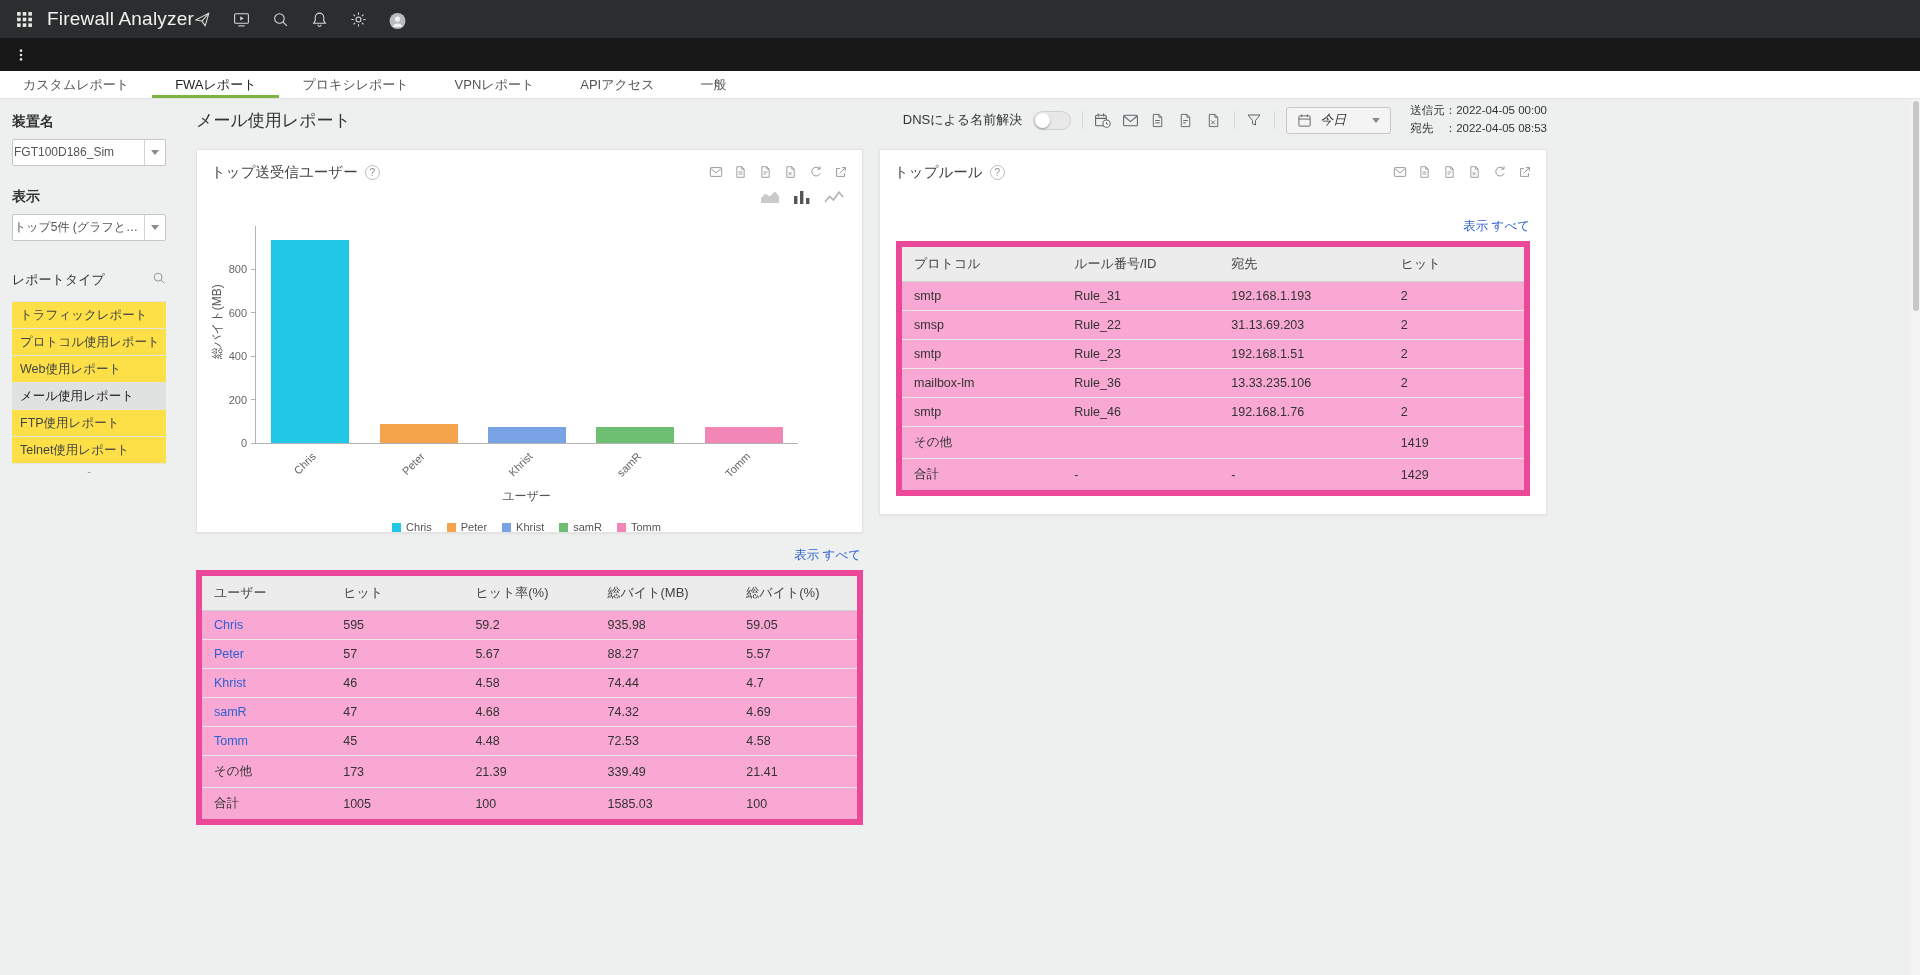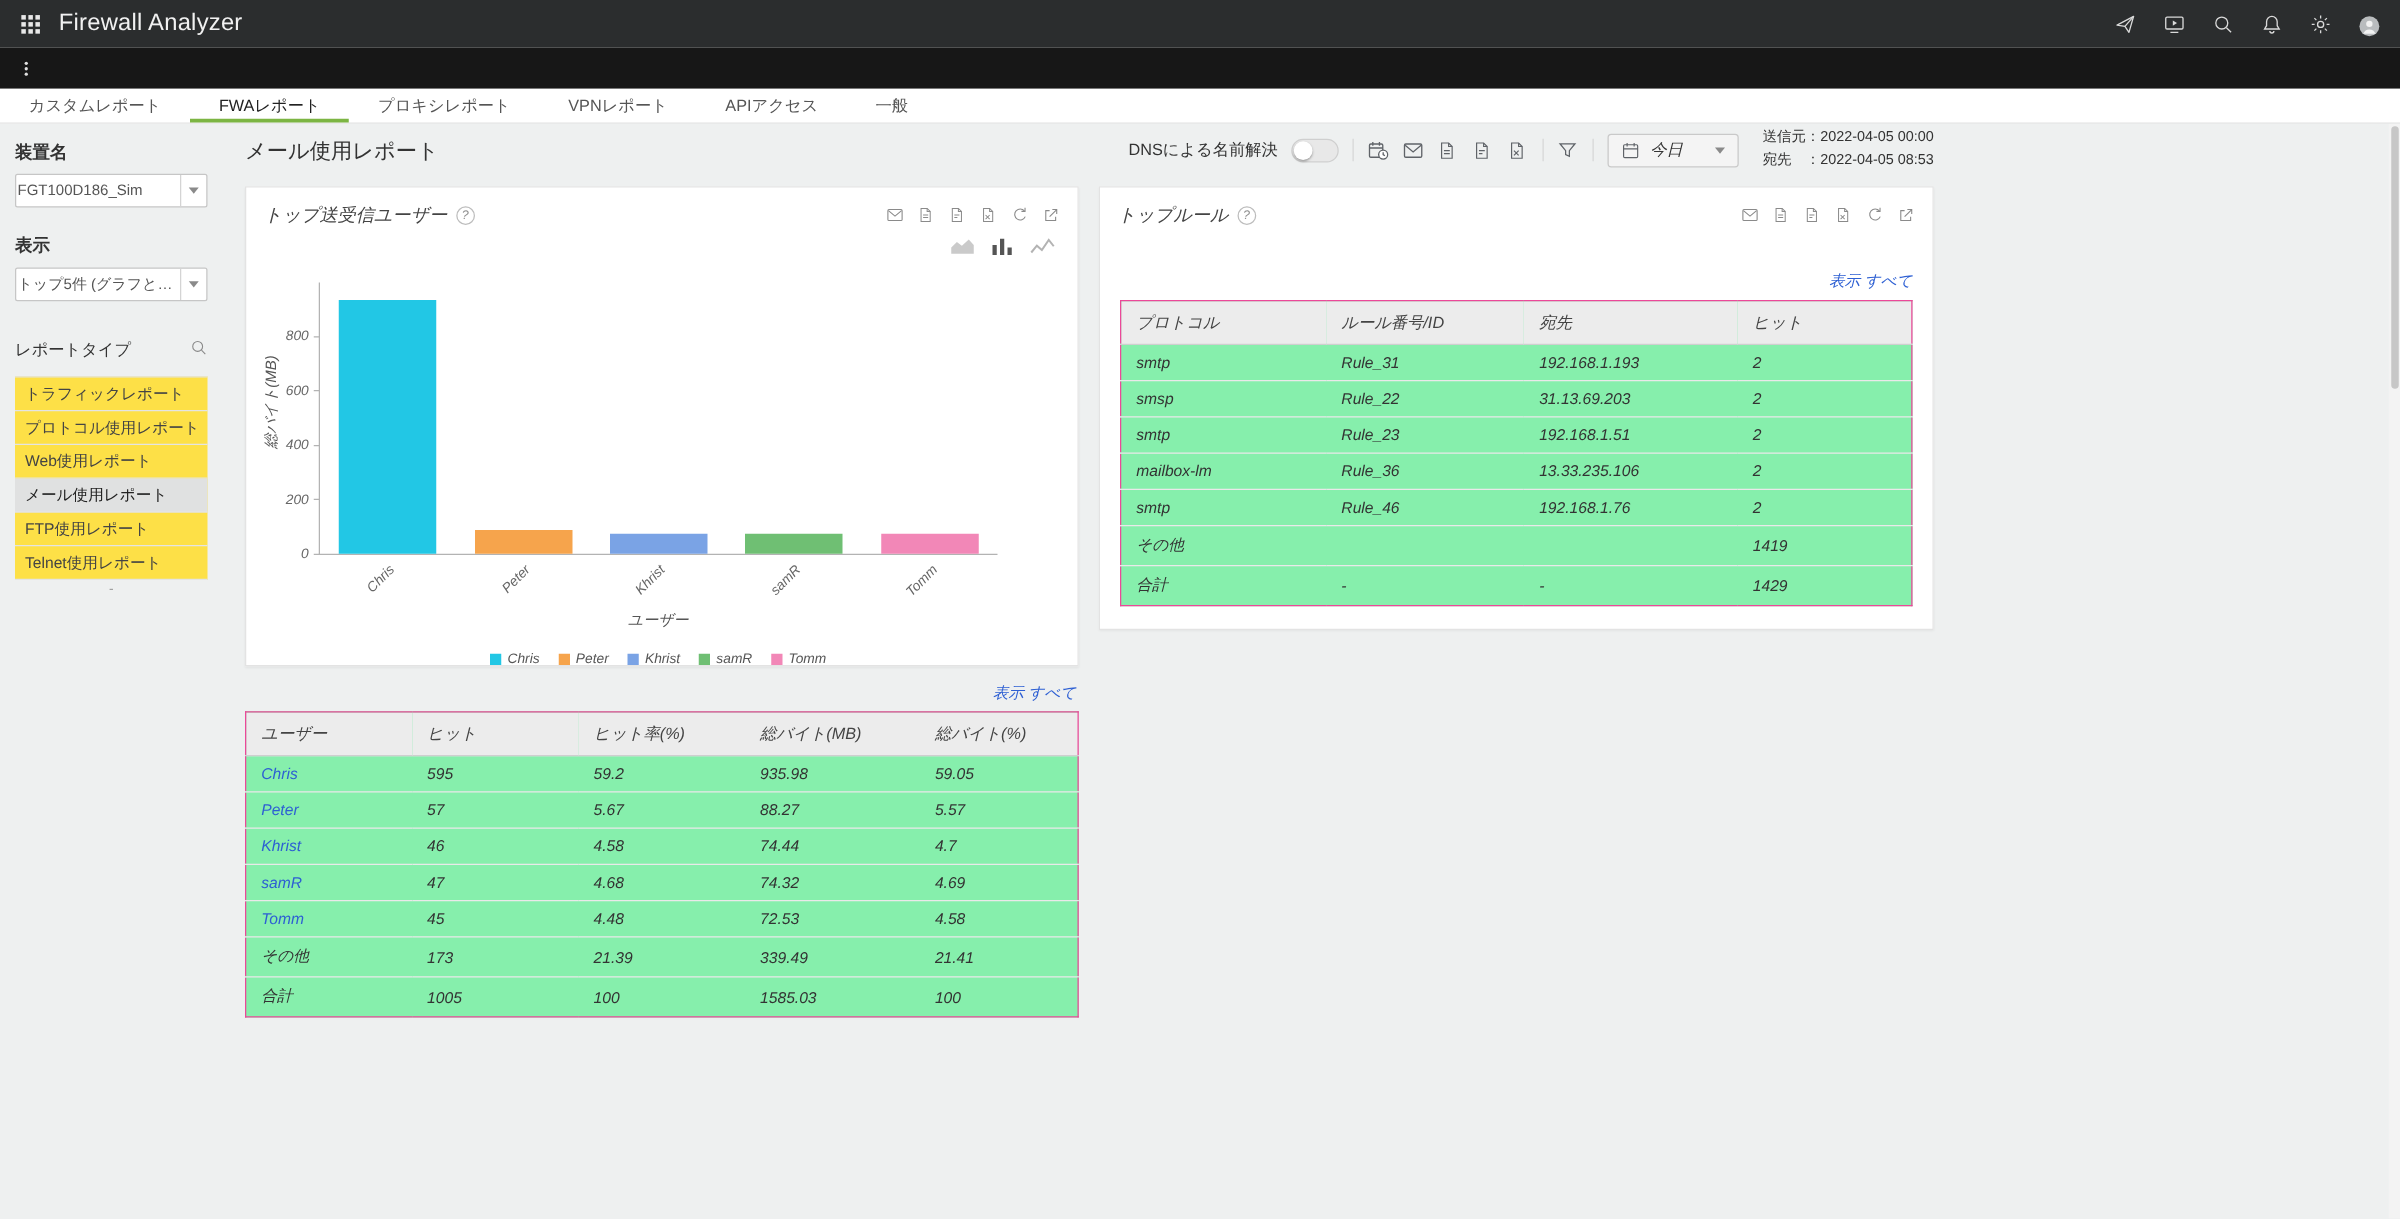--- a/index.html
+++ b/index.html
@@ -4,21 +4,21 @@
 <style>
   :root{
     --green:#7cb543; --link:#2d5fd3; --bg:#eef0f0; --card-border:#e3e3e3;
     --txt:#333; --muted:#666; --icon:#5f6368;
   }
   *{box-sizing:border-box; margin:0; padding:0;}
   html,body{width:1920px;height:975px;overflow:hidden;}
   body{font-family:"Liberation Sans","DejaVu Sans",sans-serif;background:var(--bg);color:var(--txt);}
 
   
-  .topbar{height:38px;background:#2b2d2e;display:flex;align-items:center;justify-content:space-between;padding:0 16px;}
+  .topbar{height:38px;background:#2b2d2e;display:flex;align-items:center;padding:0 16px;}
   .topbar-left{display:flex;align-items:center;gap:14px;}
   .app-title{color:#f1f1f1;font-size:19px;letter-spacing:.2px;}
   .topbar-right{display:flex;align-items:center;gap:22px;color:#d9d9d9;}
   .topbar-right .tb-icon{width:17px;height:17px;display:inline-flex;cursor:pointer;}
   .grid-icon{display:inline-flex;cursor:pointer;}
 
   
   .mainnav{height:33px;background:#171717;display:flex;align-items:stretch;justify-content:space-between;}
   .nav-items{display:flex;}
   .nav-item{color:#fff;font-size:13px;line-height:33px;padding:0 27px;cursor:pointer;white-space:nowrap;}
@@ -56,21 +56,21 @@
   .hdr-label{font-size:13px;color:#333;}
   .toggle{width:38px;height:19px;border-radius:10px;background:#e8e8e8;border:1px solid #cfcfcf;position:relative;cursor:pointer;flex:none;}
   .toggle .knob{position:absolute;left:1px;top:1px;width:15px;height:15px;border-radius:50%;background:#fff;box-shadow:0 1px 2px rgba(0,0,0,.35);}
   .hdr-sep{width:1px;height:18px;background:#d6d6d6;}
   .hdr-icon{width:17px;height:17px;color:var(--icon);display:inline-flex;cursor:pointer;}
   .period-select{display:flex;align-items:center;gap:8px;height:27px;padding:0 10px;border:1px solid #c9c9c9;border-radius:3px;background:#f4f4f4;cursor:pointer;}
   .period-select .p-text{font-size:13px;color:#333;width:44px;font-style:italic;}
   .range-block{font-size:11.5px;color:#333;line-height:1.55;text-align:left;margin-left:8px;white-space:nowrap;}
 
   
-  .columns{display:flex;gap:16px;align-items:flex-start;margin-top:8px;font-style:italic;}
+  .columns{display:flex;gap:16px;align-items:flex-start;margin-top:8px;}
   .col-left{width:667px;flex:none;}
   .col-right{width:668px;flex:none;}
   .card{background:#fff;border:1px solid var(--card-border);box-shadow:0 1px 2px rgba(0,0,0,.06);}
   .card-head{display:flex;align-items:center;justify-content:space-between;padding:13px 14px 4px 14px;}
   .card-title-wrap{display:flex;align-items:center;gap:7px;}
   .card-title{font-size:14.5px;color:#444;}
   .q-badge{width:15px;height:15px;border-radius:50%;border:1px solid #bdbdbd;color:#909090;font-size:10px;line-height:13px;text-align:center;cursor:pointer;flex:none;}
   .card-icons{display:flex;align-items:center;gap:11px;color:#8a8a8a;}
   .card-icons .ci{width:14px;height:15px;display:inline-flex;cursor:pointer;}
 
@@ -92,21 +92,21 @@
   .x-slot span{position:absolute;top:6px;right:50%;transform:rotate(-45deg);transform-origin:100% 0;font-size:11px;color:#666;white-space:nowrap;}
   .x-axis-title{text-align:center;font-size:12px;color:#555;margin:0 52px 0 0;}
   .y-axis-title{position:absolute;left:-46px;top:50%;transform:rotate(-90deg) translateX(28%);transform-origin:left top;font-size:12px;color:#555;white-space:nowrap;}
   .legend{display:flex;justify-content:center;gap:15px;margin:16px 52px 0 0;}
   .legend-item{display:flex;align-items:center;gap:5px;font-size:11px;color:#555;cursor:pointer;}
   .legend-swatch{width:9px;height:9px;flex:none;}
 
   
   .showall-row{text-align:right;margin:12px 2px 6px 0;}
   .showall-link{font-size:12.5px;color:var(--link);text-decoration:none;cursor:pointer;}
-  .data-table{width:100%;border-collapse:collapse;background:#86efac;border:1px solid #ec4899;}
+  .data-table{width:100%;border-collapse:collapse;background:#f9a8d4;border:6px solid #ec4899;}
   .data-table th{background:#ececec;font-weight:normal;text-align:left;padding:8px 12px;font-size:13px;color:#444;border-bottom:1px solid #cfcfcf;}
   .data-table td{padding:7px 12px;font-size:12.5px;color:#333;border-bottom:1px solid #e9e9e9;}
   .data-table tr:last-child td{border-bottom:none;}
   .cell-link{color:var(--link);text-decoration:none;cursor:pointer;}
 
   .rules-card{padding-bottom:18px;}
   .rules-card .showall-row{margin:30px 16px 6px 16px;}
   .rules-card .table-wrap{margin:0 16px;}
 
   

